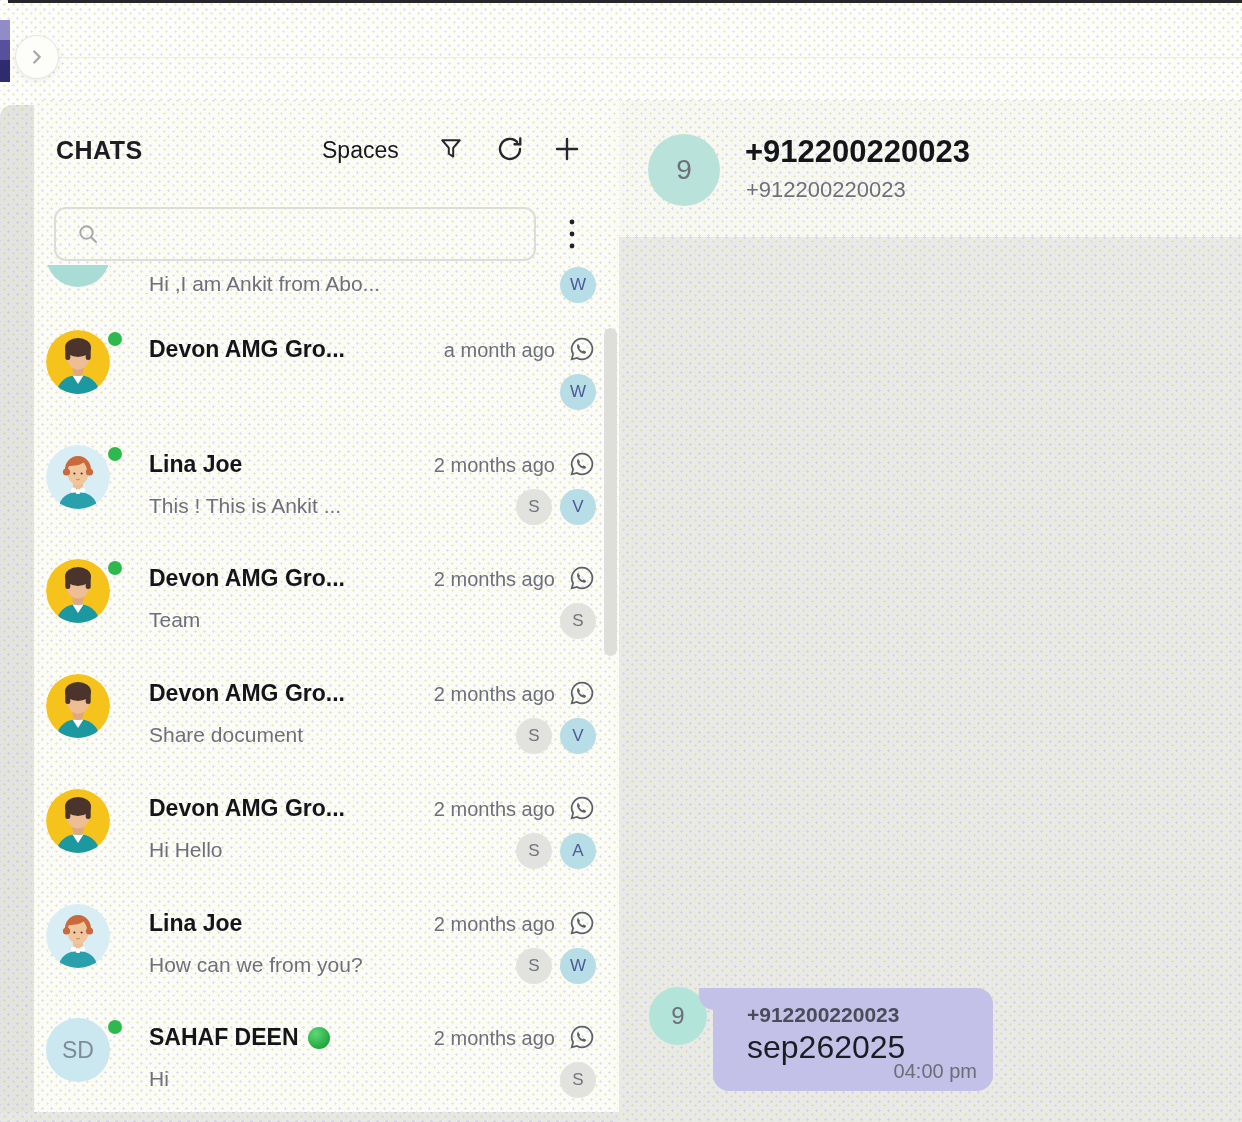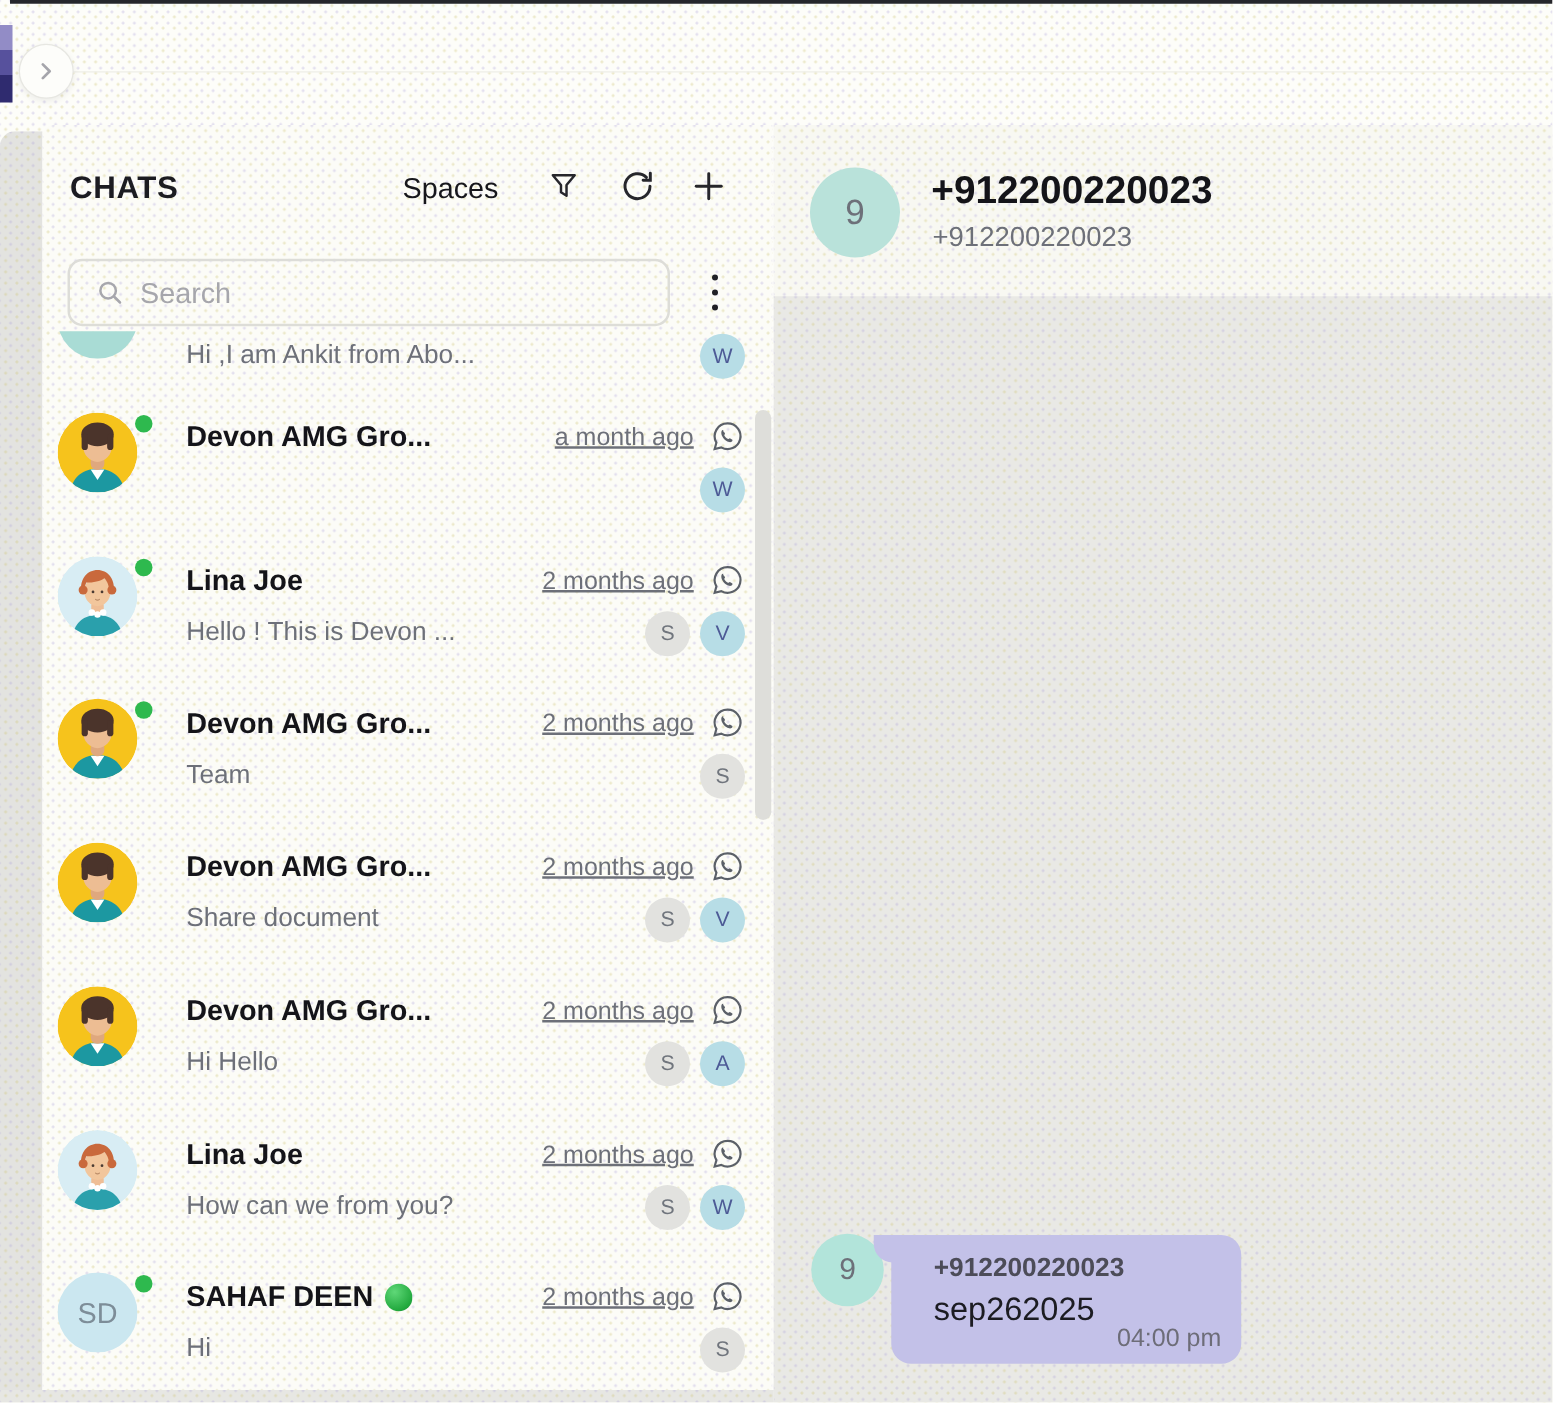--- a/index.html
+++ b/index.html
@@ -51,21 +51,21 @@
   
   .list-viewport { position:absolute; left:0; top:165px; width:584px; height:847px; overflow:hidden; }
   .chat-row { position:absolute; left:0; width:584px; height:115px; cursor:pointer; }
   .avatar { position:absolute; left:12px; top:10px; width:64px; height:64px; border-radius:50%; overflow:hidden; }
   .presence-dot { position:absolute; left:74px; top:12px; width:14px; height:14px; border-radius:50%;
     background:#2eb94e; }
   .row-name { position:absolute; left:115px; top:16px; max-width:240px; white-space:nowrap; overflow:hidden;
     font-size:23px; font-weight:700; color:#141419; display:flex; align-items:center; gap:9px; }
   .green-ball { display:inline-block; width:22px; height:22px; border-radius:50%;
     background:radial-gradient(circle at 35% 30%, #5fd878, #22a93e 70%, #168531); flex:none; }
-  .row-time { position:absolute; right:63px; top:19px; font-size:20px; color:#6d7079;text-decoration:underline; }
+  .row-time { position:absolute; right:63px; top:19px; font-size:20px; color:#6d7079; }
   .row-wa { position:absolute; right:22px; top:15px; width:28px; height:28px; }
   .row-preview { position:absolute; left:115px; top:59px; font-size:21px; color:#6d7079; max-width:300px;
     white-space:nowrap; overflow:hidden; }
   .badge { position:absolute; top:54px; width:36px; height:36px; border-radius:50%;
     display:flex; align-items:center; justify-content:center; font-size:17px; }
   .badge.pos0 { right:22px; } .badge.pos1 { right:66px; }
   .badge.blue { background:#b7dde6; color:#4d5a96; }
   .badge.gray { background:#e2e2df; color:#70757d; }
   .av-initials { width:100%; height:100%; display:flex; align-items:center; justify-content:center;
     background:#cbe7f0; color:#7d8d98; font-size:23px; }
@@ -85,21 +85,21 @@
   .conv-body { position:absolute; left:0; top:137px; width:623px; height:885px; background-color:#e9e9e5; }
 
   .msg-avatar { position:absolute; left:30px; top:750px; width:58px; height:58px; border-radius:50%;
     background:#b2e4da; display:flex; align-items:center; justify-content:center;
     font-size:24px; color:#6d7079; }
   .bubble { position:absolute; left:94px; top:751px; width:280px; min-height:98px; background:#c3c1e8;
     border-radius:0 16px 16px 16px; padding:13px 16px 10px 34px; }
   .bubble::before { content:""; position:absolute; left:-14px; top:0; width:15px; height:22px;
     background:#c3c1e8; border-bottom-left-radius:16px; }
   .bubble-sender { font-size:21px; font-weight:700; color:#4c4c58; line-height:28px; }
-  .bubble-text { font-size:26px; color:#1c1c22; line-height:36px; }
+  .bubble-text { font-size:32px; color:#1c1c22; line-height:36px; }
   .bubble-time { font-size:20px; color:#6d6d78; text-align:right; line-height:20px; margin-top:-4px; }
 
   .bottom-strip { position:absolute; left:0; top:1112px; width:619px; height:10px; background-color:#e7e7e3; }
 </style>
 </head>
 <body>
 
 <div id="page" class="dots">
 
   <div class="top-line"></div>
@@ -140,21 +140,20 @@
             <line x1="12" y1="4" x2="12" y2="20"></line>
             <line x1="4" y1="12" x2="20" y2="12"></line>
           </svg>
       </div>
 
       <div class="search-wrap">
         <svg width="24" height="24" viewBox="0 0 24 24" fill="none" stroke="#a7a7ad" stroke-width="2" stroke-linecap="round">
             <circle cx="10.5" cy="10.5" r="6.2"></circle>
             <line x1="15.2" y1="15.2" x2="20" y2="20"></line>
           </svg>
-        <input class="search-input" type="text" placeholder="Search" style="">
       </div>
       <div class="kebab">
         <svg width="8" height="36" viewBox="0 0 8 36" fill="#202025">
             <circle cx="4" cy="6" r="2.4"></circle>
             <circle cx="4" cy="18" r="2.4"></circle>
             <circle cx="4" cy="30" r="2.4"></circle>
           </svg>
       </div>
     </div>
 
@@ -206,21 +205,21 @@
             </svg></div>
           <div class="presence-dot"></div>
           <div class="row-name">
             <span>Lina Joe</span>
           </div>
           <div class="row-time">2 months ago</div>
           <div class="row-wa"><svg width="28" height="28" viewBox="0 0 24 24">
               <path d="M12 3.2a8.8 8.8 0 0 0-7.62 13.2L3.2 20.8l4.52-1.18A8.8 8.8 0 1 0 12 3.2z" fill="none" stroke="#5b6068" stroke-width="1.5"></path>
               <path d="M9.1 7.7c-.5-.1-.95.1-1.15.65-.9 2.3 1.25 5.65 3.45 6.95 1 .6 2.45 1.05 3.35.5.5-.3.8-.95.6-1.45-.1-.25-1.55-1.05-1.85-1.05-.3 0-.75.65-1.05.6-.9-.2-2.5-1.7-2.7-2.6-.05-.3.55-.75.55-1.05 0-.3-.7-1.5-1.2-1.55z" fill="#5b6068"></path>
             </svg></div>
-          <div class="row-preview">Hello ! This is Devon ...</div>
+          <div class="row-preview">This ! This is Ankit ...</div>
           <div class="badge pos0 blue">V</div>
           <div class="badge pos1 gray">S</div>
         </div>
         <div class="chat-row" style="top: 284px;">
           <div class="avatar"><svg viewBox="0 0 64 64" width="64" height="64">
               <circle cx="32" cy="32" r="32" fill="#f6c31c"></circle>
               <path d="M10 64c2-13 11-19 22-19s20 6 22 19z" fill="#1c98a1"></path>
               <path d="M26.5 45.5h11L32 54z" fill="#ffffff"></path>
               <rect x="26.5" y="34" width="11" height="12" rx="5" fill="#dfa87e"></rect>
               <ellipse cx="32" cy="26.5" rx="11.5" ry="13" fill="#edbd93"></ellipse>

